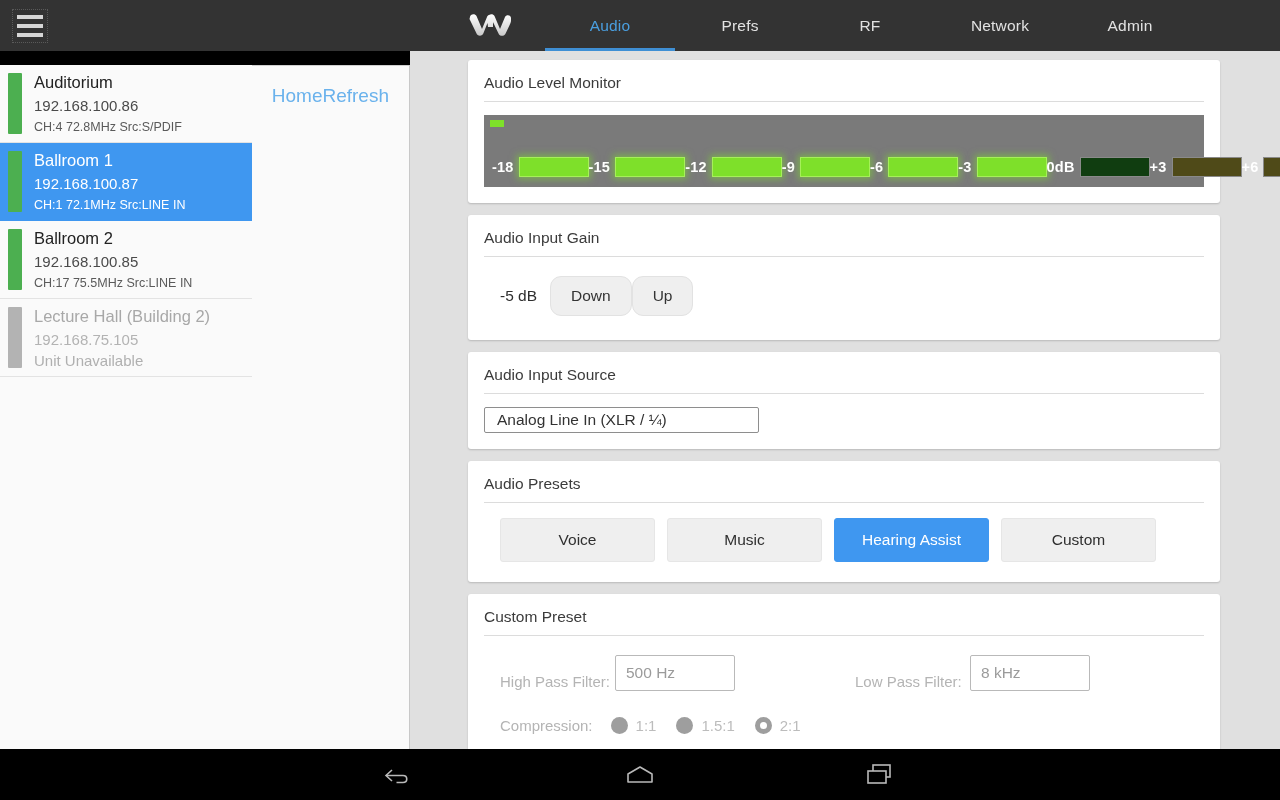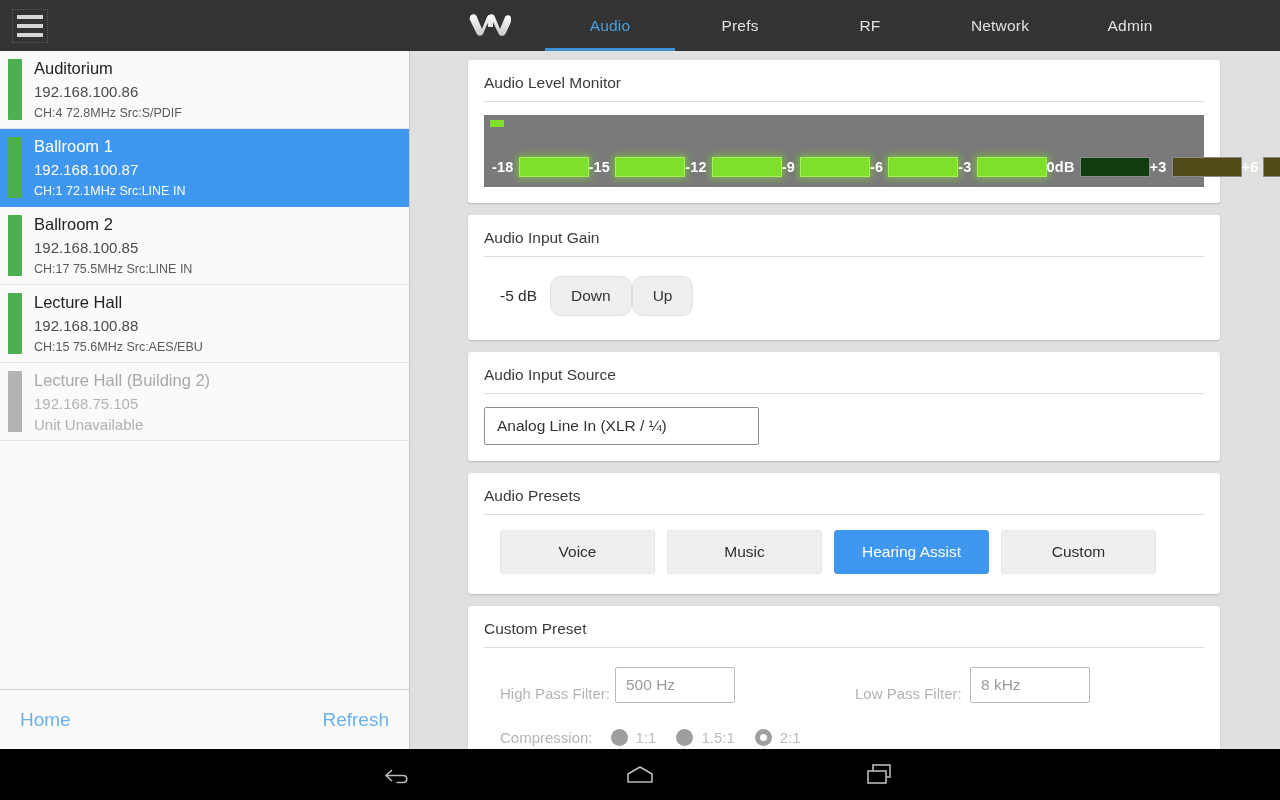--- a/index.html
+++ b/index.html
@@ -59,25 +59,25 @@
   }
   .nav-tab.active { color: #4a9fe0; }
   .nav-tab.active::after {
     content: ""; position: absolute;
     left: 0; right: 0; bottom: 0; height: 3px;
     background: #3f8fd4;
   }
 
   
   .sidebar {
-    position: absolute; top: 51px; left: 0;
+    position: absolute; top: 65px; left: 0;
     width: 410px; height: 698px;
     background: #fafafa;
     border-right: 1px solid #c8c8c8;
-    display: flex; flex-direction: column;
+    display: flex; flex-direction: row;
   }
   .device-list { flex: 1; overflow: hidden; background: #fafafa; }
   .device-row {
     position: relative;
     display: flex; align-items: stretch;
     height: 78px;
     border-bottom: 1px solid #e3e3e3;
     background: #fafafa;
     cursor: pointer;
     padding: 8px 0 8px 0;
@@ -187,21 +187,21 @@
     cursor: pointer;
     min-width: 50px;
     text-align: center;
   }
 
   
   .select-box {
     border: 1px solid #8e8e8e;
     border-radius: 2px;
     background: #fff;
-    padding: 9px 12px;
+    padding: 3px 12px;
     font-size: 15.5px; color: #333;
     width: 275px;
     cursor: pointer;
   }
 
   
   .preset-row { display: flex; gap: 12px; padding: 2px 0 4px 16px; }
   .preset-btn {
     background: #efefef; border: 1px solid #e6e6e6;
     border-radius: 3px;
@@ -319,28 +319,20 @@
 
       <div class="device-row">
         <div class="status-bar"></div>
         <div class="device-info">
           <div class="device-name">Ballroom 2</div>
           <div class="device-ip">192.168.100.85</div>
           <div class="device-meta">CH:17  75.5MHz  Src:LINE IN</div>
         </div>
       </div>
 
-      <div class="device-row">
-        <div class="status-bar"></div>
-        <div class="device-info">
-          <div class="device-name">Lecture Hall</div>
-          <div class="device-ip">192.168.100.88</div>
-          <div class="device-meta">CH:15  75.6MHz  Src:AES/EBU</div>
-        </div>
-      </div>
 
       <div class="device-row offline">
         <div class="status-bar offline"></div>
         <div class="device-info">
           <div class="device-name">Lecture Hall (Building 2)</div>
           <div class="device-ip">192.168.75.105</div>
           <div class="device-meta">Unit Unavailable</div>
         </div>
       </div>
 

